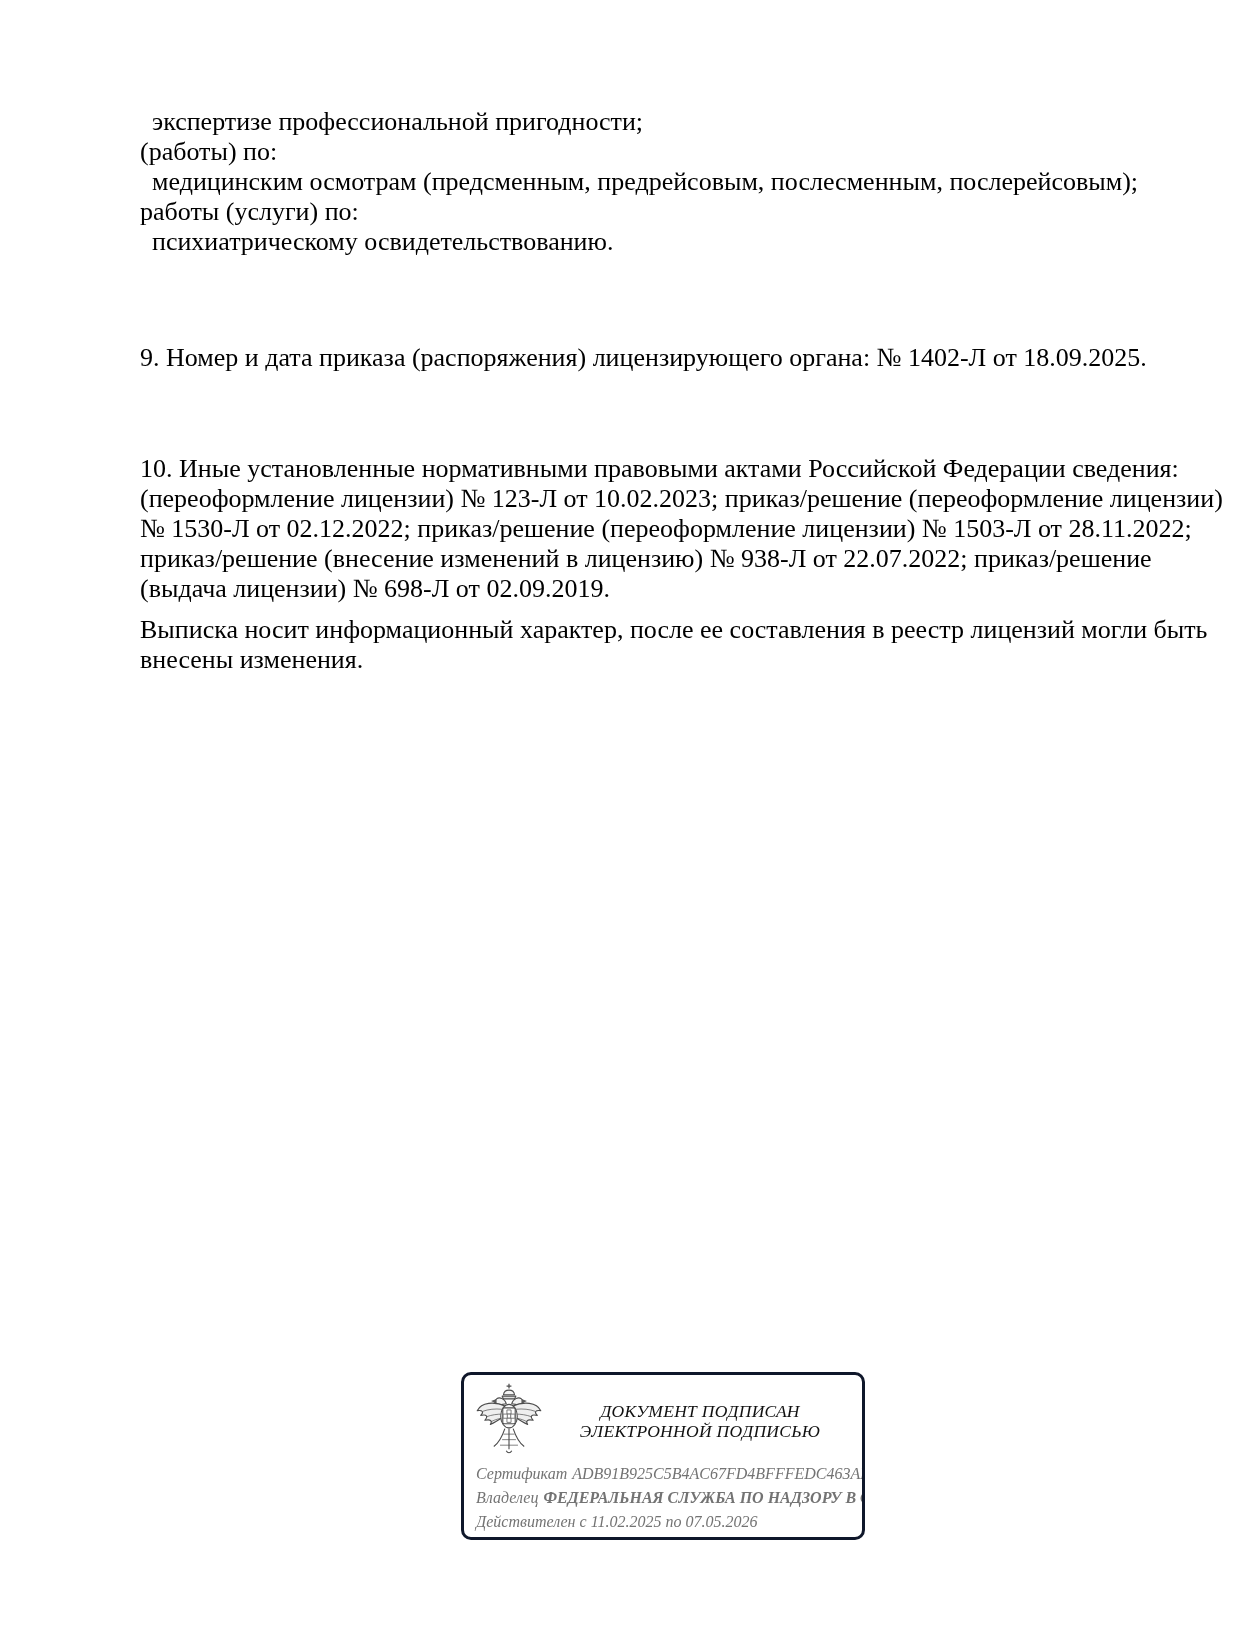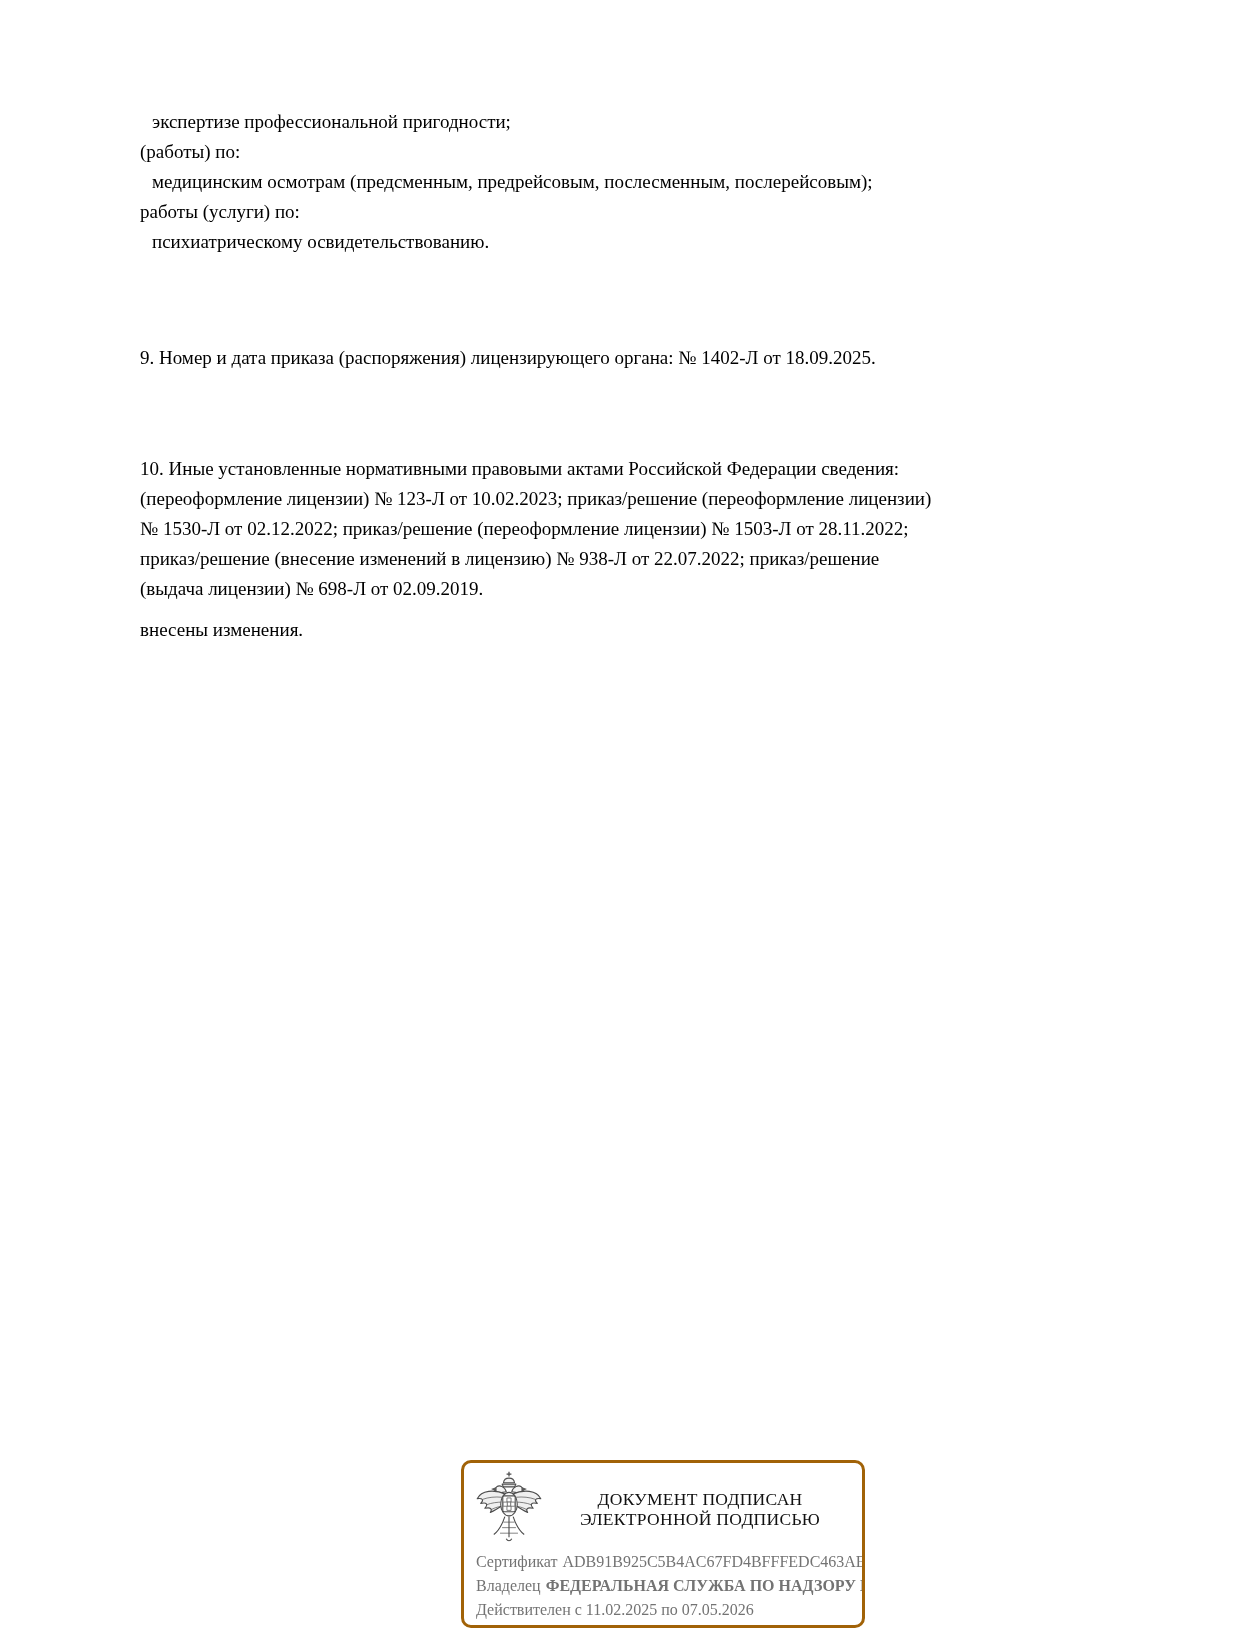--- a/index.html
+++ b/index.html
@@ -8,42 +8,43 @@
     background: #ffffff;
     position: relative;
     overflow: hidden;
     font-family: "Liberation Serif", "DejaVu Serif", serif;
     color: #000000;
   }
   
   .textblock {
     position: absolute;
     left: 140px;
-    font-size: 19px;
+    font-size: 26px;
     line-height: 30px;
     white-space: nowrap;
     color: #000000;
   }
   .line { height: 30px; }
   .line.indent { padding-left: 12px; }
 
   #works-block  { top: 107px; }
   #item9-block  { top: 343px; }
   #item10-block { top: 408px; margin-top: 46px; }
   #note-block   { top: 615px; }
 
   
   #signature-stamp {
     position: absolute;
-    left: 461px; top: 1460px;
+    left: 461px; top: 1372px;
     width: 398px; height: 162px;
-    border: 3px solid #a16207;
+    border: 3px solid #0f172a;
     border-radius: 10px;
     background: #ffffff;
     overflow: hidden;
+    font-style: italic;
   }
   .stamp-head {
     display: flex;
     align-items: flex-start;
     padding: 8px 6px 0 10px;
   }
   .emblem-wrap { flex: none; width: 70px; height: 76px; }
   .stamp-title {
     flex: 1;
     text-align: center;
@@ -83,20 +84,21 @@
 
 <section class="textblock" id="item10-block">
   <div class="line">10. Иные установленные нормативными правовыми актами Российской Федерации сведения:</div>
   <div class="line">(переоформление лицензии) № 123-Л от 10.02.2023; приказ/решение (переоформление лицензии)</div>
   <div class="line">№ 1530-Л от 02.12.2022; приказ/решение (переоформление лицензии) № 1503-Л от 28.11.2022;</div>
   <div class="line">приказ/решение (внесение изменений в лицензию) № 938-Л от 22.07.2022; приказ/решение</div>
   <div class="line">(выдача лицензии) № 698-Л от 02.09.2019.</div>
 </section>
 
 <section class="textblock" id="note-block">
+  <div class="line">Выписка носит информационный характер, после ее составления в реестр лицензий могли быть</div>
   <div class="line">внесены изменения.</div>
 </section>
 
 <div id="signature-stamp">
   <div class="stamp-head">
     <div class="emblem-wrap">
       <svg width="70" height="76" viewBox="0 0 100 110" aria-hidden="true">
         <g stroke="#4d4d4d" stroke-width="1.6" fill="#f4f4f4" stroke-linejoin="round">
 
           <path d="M50 1 v7 M46.5 4.5 h7" fill="none" stroke-width="1.8"></path>

